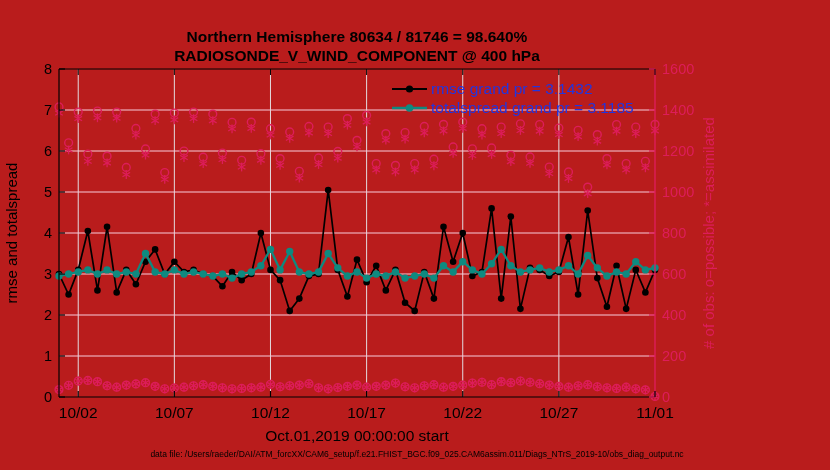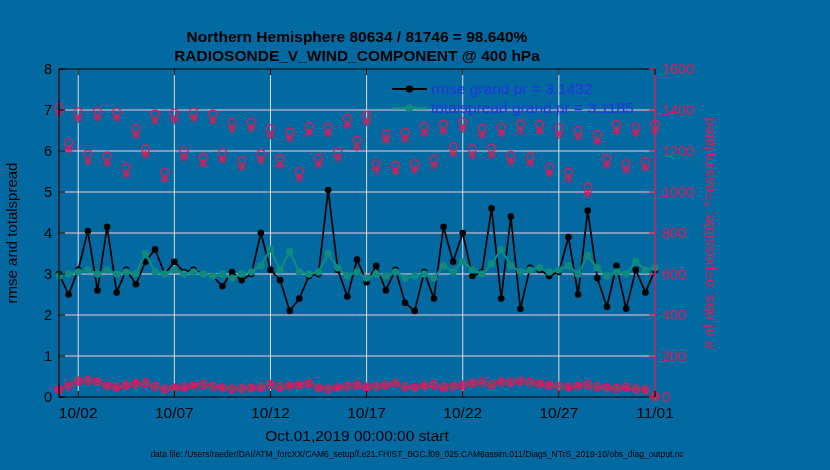--- a/index.html
+++ b/index.html
@@ -1,16 +1,16 @@
 <!DOCTYPE html>
 <html><head>
 <meta charset="utf-8">
 <style>
   html,body{margin:0;padding:0;background:#ffffff;}
-  .fig{position:relative;width:830px;height:470px;background:#0369a1;overflow:hidden;
+  .fig{position:relative;width:830px;height:470px;background:#b91c1c;overflow:hidden;
        font-family:"Liberation Sans", sans-serif;text-align:right;}
   svg text{font-family:"Liberation Sans", sans-serif;}
   .title-line{font-weight:bold;}
 </style>
 </head>
 <body>
 
 <div class="fig">
   <svg id="plot" width="830" height="470" viewBox="0 0 830 470">
 

